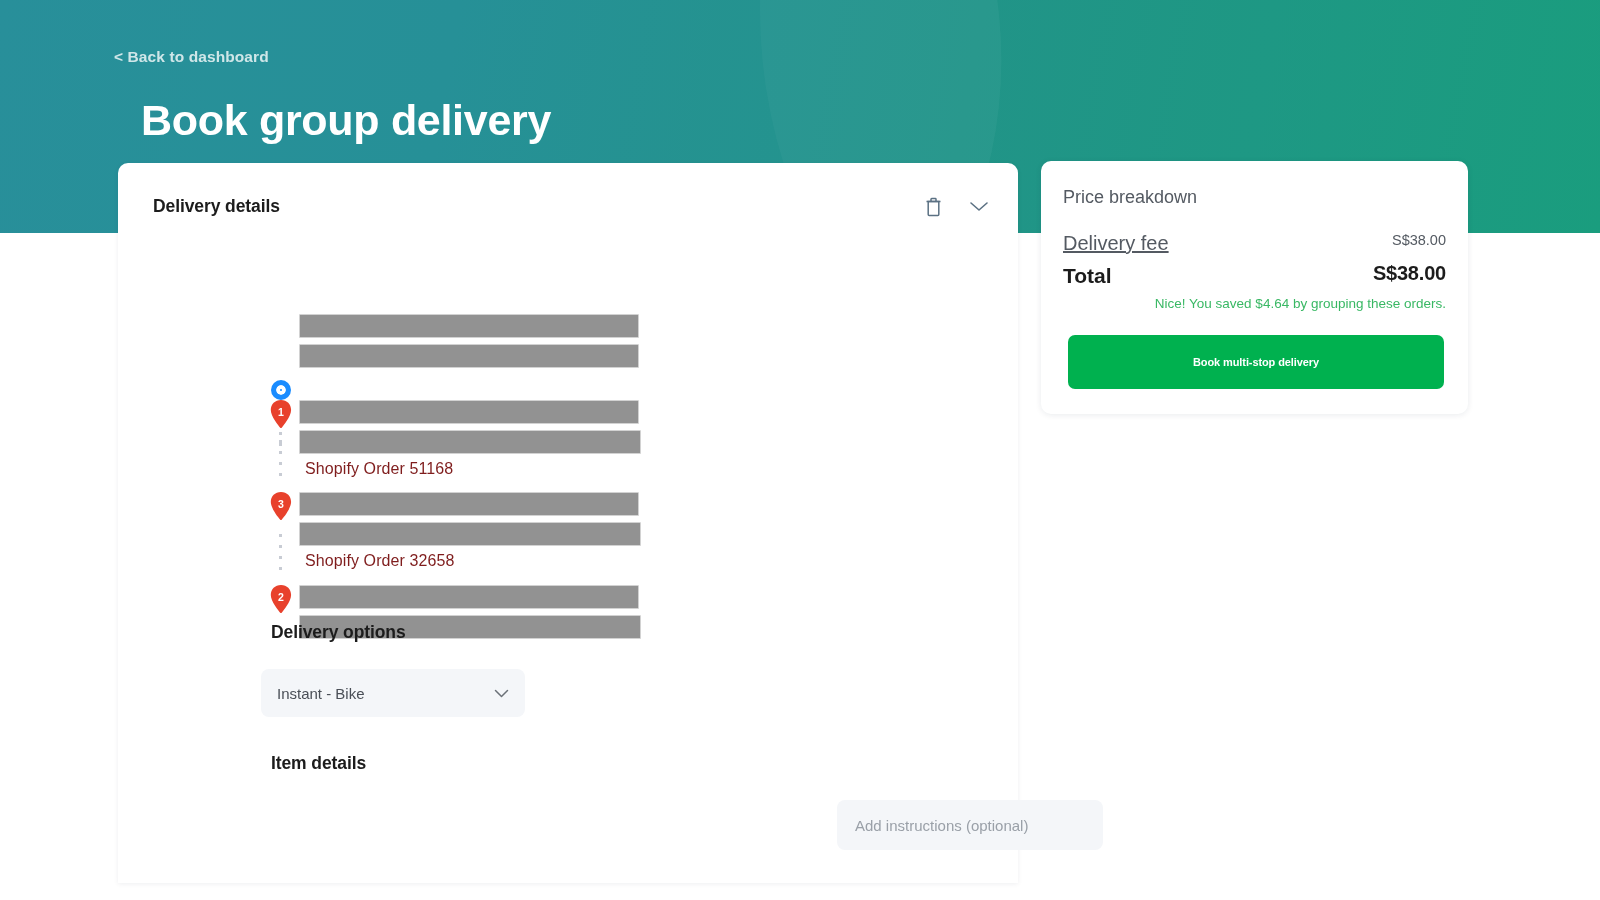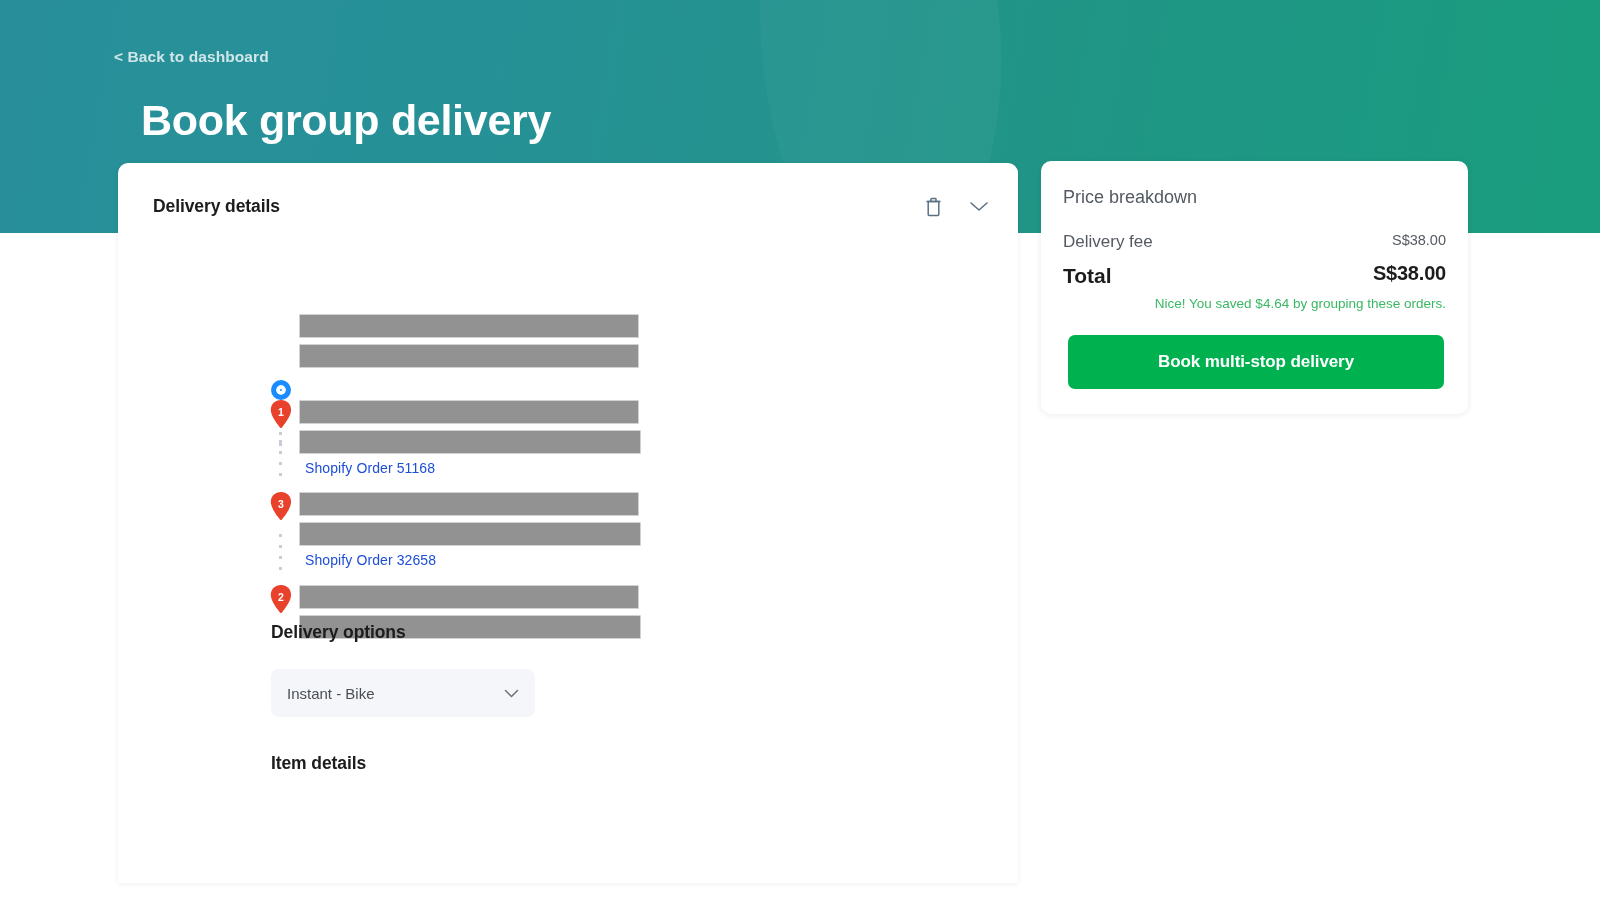--- a/index.html
+++ b/index.html
@@ -171,22 +171,22 @@
   }
 
   .bar {
     height: 24px;
     background: #929292;
     border: 1px solid #d2d2d2;
     border-radius: 1px;
   }
   .bar-row { margin-bottom: 6px; }
   .order-ref {
-    font-size: 14px;
-    color: #1d4ed8;
+    font-size: 16px;
+    color: #7f1d1d;
     letter-spacing: 0.1px;
     margin-top: 3px;
     margin-left: 34px;
   }
 
   
   .section-title {
     position: absolute;
     left: 153px;
     font-size: 17.5px;
@@ -235,22 +235,23 @@
   }
   .pb-title {
     position: absolute;
     left: 22px; top: 26px;
     font-size: 18px;
     color: #545a62;
   }
   .fee-label {
     position: absolute;
     left: 22px; top: 71px;
-    font-size: 17px;
+    font-size: 20px;
     color: #545a62;
+    text-decoration: underline;
   }
   .fee-value {
     position: absolute;
     right: 22px; top: 71px;
     font-size: 14.5px;
     color: #545a62;
   }
   .total-label {
     position: absolute;
     left: 22px; top: 103px;
@@ -275,21 +276,21 @@
   .book-btn {
     position: absolute;
     left: 27px; top: 174px;
     width: 376px;
     height: 54px;
     background: #00b14f;
     border: none;
     border-radius: 7px;
     color: #ffffff;
     font-family: "Liberation Sans", sans-serif;
-    font-size: 17px;
+    font-size: 11px;
     font-weight: 700;
     letter-spacing: -0.1px;
     cursor: pointer;
   }
 </style>
 </head>
 <body>
 
 <div class="page">
 
@@ -388,33 +389,36 @@
             <div class="bar"></div>
           </div>
         <div class="bar-row" style="margin-top:5px;margin-left:28px;width:342px;">
             <div class="bar"></div>
           </div>
       </div>
     </div>
 
     <div class="section-title" style="top:459px;">Delivery options</div>
 
-    <div class="field" style="left:153px; top:506px; width:264px; height:48px; padding:0 16px;">
+    <div class="field" style="left:143px; top:506px; width:264px; height:48px; padding:0 16px;">
       <span class="field-text">Instant - Bike</span>
       <span class="chev">
         <svg width="15" height="9" viewBox="0 0 15 9" fill="none" stroke="#6b7178" stroke-width="1.5" stroke-linecap="round" stroke-linejoin="round">
           <path d="M1.5 1.5l6 6 6-6"></path>
         </svg>
       </span>
     </div>
 
     <div class="section-title" style="top:590px;">Item details</div>
 
 
 
+    <div class="field" style="left:719px; top:637px; width:266px; height:50px; padding:0 18px;">
+      <span class="field-placeholder">Add instructions (optional)</span>
+    </div>
 
   </div>
 
   <div class="price-card">
     <div class="pb-title">Price breakdown</div>
 
     <div class="fee-label">Delivery fee</div>
     <div class="fee-value">S$38.00</div>
 
     <div class="total-label">Total</div>

